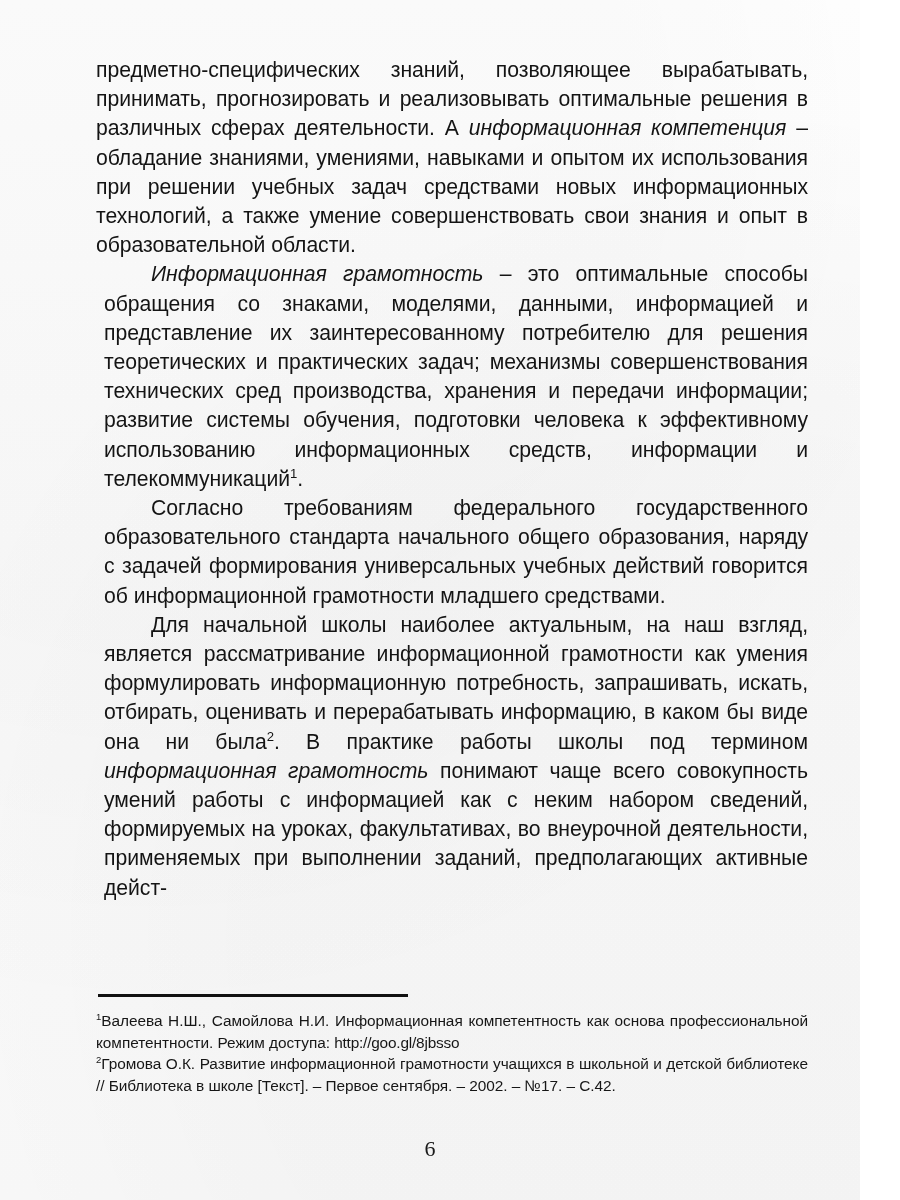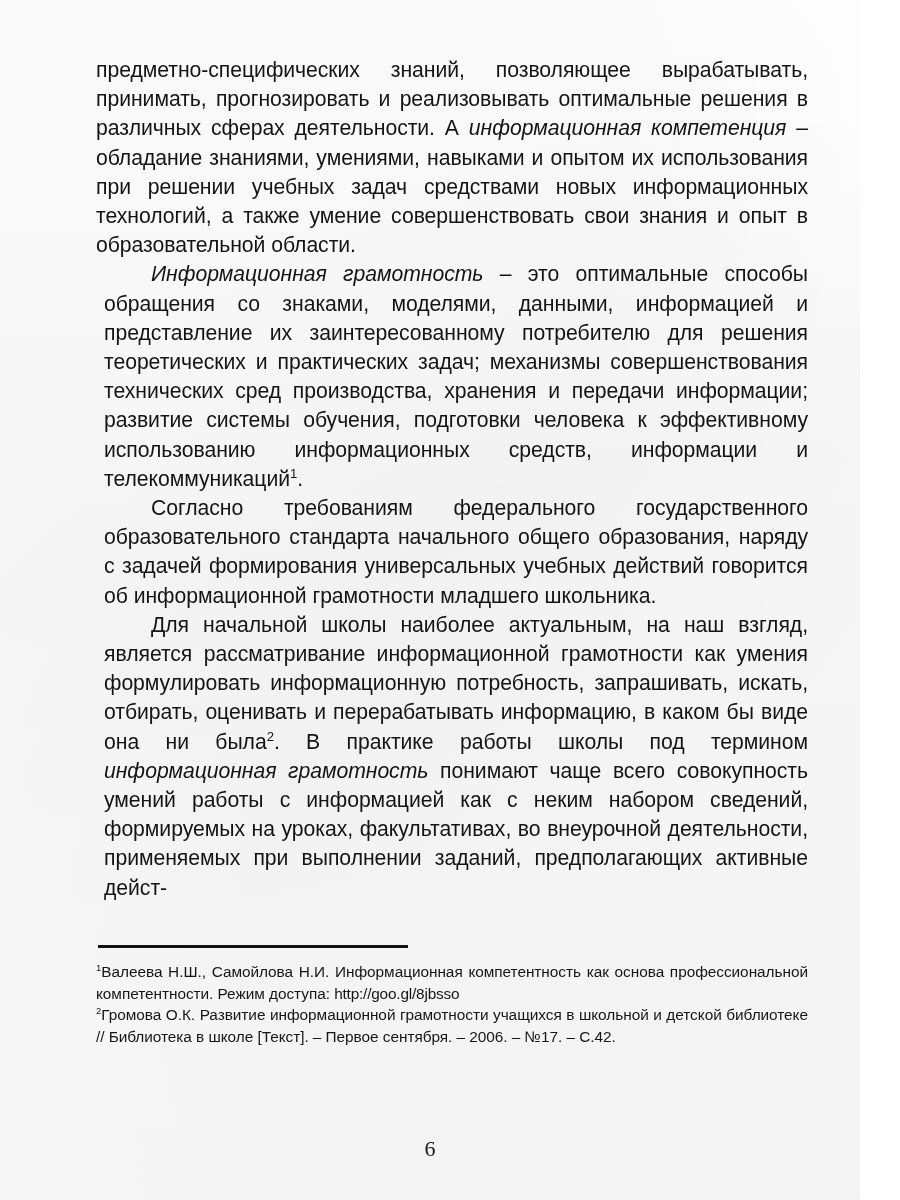--- a/index.html
+++ b/index.html
@@ -58,21 +58,21 @@
     font-style: italic;
   }
   sup {
     font-size: 0.62em;
     vertical-align: super;
     line-height: 0;
   }
   .footnotes {
     position: absolute;
     left: 96px;
-    top: 945px;
+    top: 994px;
     width: 712px;
     z-index: 1;
   }
   .fn-rule {
     width: 310px;
     height: 3px;
     background: #111111;
     margin: 0 0 13px 2px;
   }
   .fn-list {
@@ -111,37 +111,37 @@
 
       <p>
         <span>предметно-специфических знаний, позволяющее вырабатывать, принимать, прогнозировать и реализовывать оптимальные решения в различных сферах деятельности. А </span><i>информационная компетенция</i><span> – обладание знаниями, умениями, навыками и опытом их использования при решении учебных задач средствами новых информационных технологий, а также умение совершенствовать свои знания и опыт в образовательной области.</span>
       </p>
 
       <p class="indent">
         <i>Информационная грамотность</i><span> – это оптимальные способы обращения со знаками, моделями, данными, информацией и представление их заинтересованному потребителю для решения теоретических и практических задач; механизмы совершенствования технических сред производства, хранения и передачи информации; развитие системы обучения, подготовки человека к эффективному использованию информационных средств, информации и телекоммуникаций</span><sup>1</sup><span>.</span>
       </p>
 
       <p class="indent">
-        <span>Согласно требованиям федерального государственного образовательного стандарта начального общего образования, наряду с задачей формирования универсальных учебных действий говорится об информационной грамотности младшего школьника.</span>
+        <span>Согласно требованиям федерального государственного образовательного стандарта начального общего образования, наряду с задачей формирования универсальных учебных действий говорится об информационной грамотности младшего средствами.</span>
       </p>
 
       <p class="indent">
         <span>Для начальной школы наиболее актуальным, на наш взгляд, является рассматривание информационной грамотности как умения формулировать информационную потребность, запрашивать, искать, отбирать, оценивать и перерабатывать информацию, в каком бы виде она ни была</span><sup>2</sup><span>. В практике работы школы под термином </span><i>информационная грамотность</i><span> понимают чаще всего совокупность умений работы с информацией как с неким набором сведений, формируемых на уроках, факультативах, во внеурочной деятельности, применяемых при выполнении заданий, предполагающих активные дейст-</span>
       </p>
 
     </div>
   </div>
 
   <div class="footnotes">
     <div class="fn-rule"></div>
     <div class="fn-list">
       <p class="fn-item">
         <sup>1</sup><span>Валеева Н.Ш., Самойлова Н.И. Информационная компетентность как основа профессиональной компетентности. Режим доступа: </span><span class="fn-url">http://goo.gl/8jbsso</span>
       </p>
       <p class="fn-item">
-        <sup>2</sup><span>Громова О.К. Развитие информационной грамотности учащихся в школьной и детской библиотеке // Библиотека в школе [Текст]. – Первое сентября. – 2006. – №17. – С.42.</span>
+        <sup>2</sup><span>Громова О.К. Развитие информационной грамотности учащихся в школьной и детской библиотеке // Библиотека в школе [Текст]. – Первое сентября. – 2002. – №17. – С.42.</span>
       </p>
     </div>
   </div>
 
   <div class="page-number">6</div>
 
 </div>
 
 </body></html>

